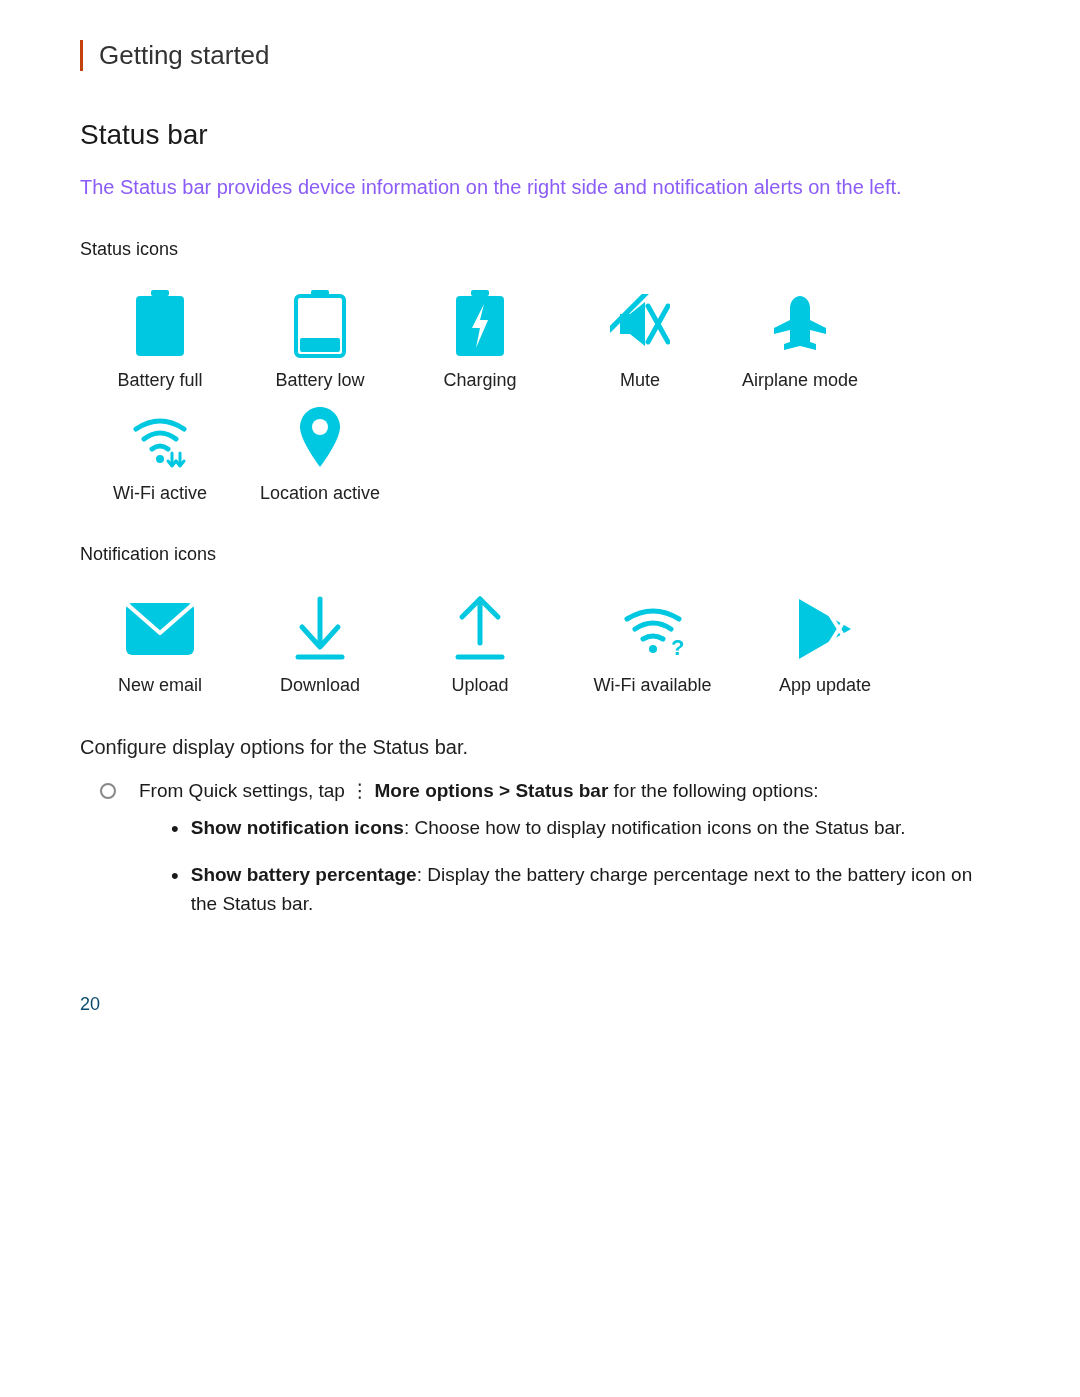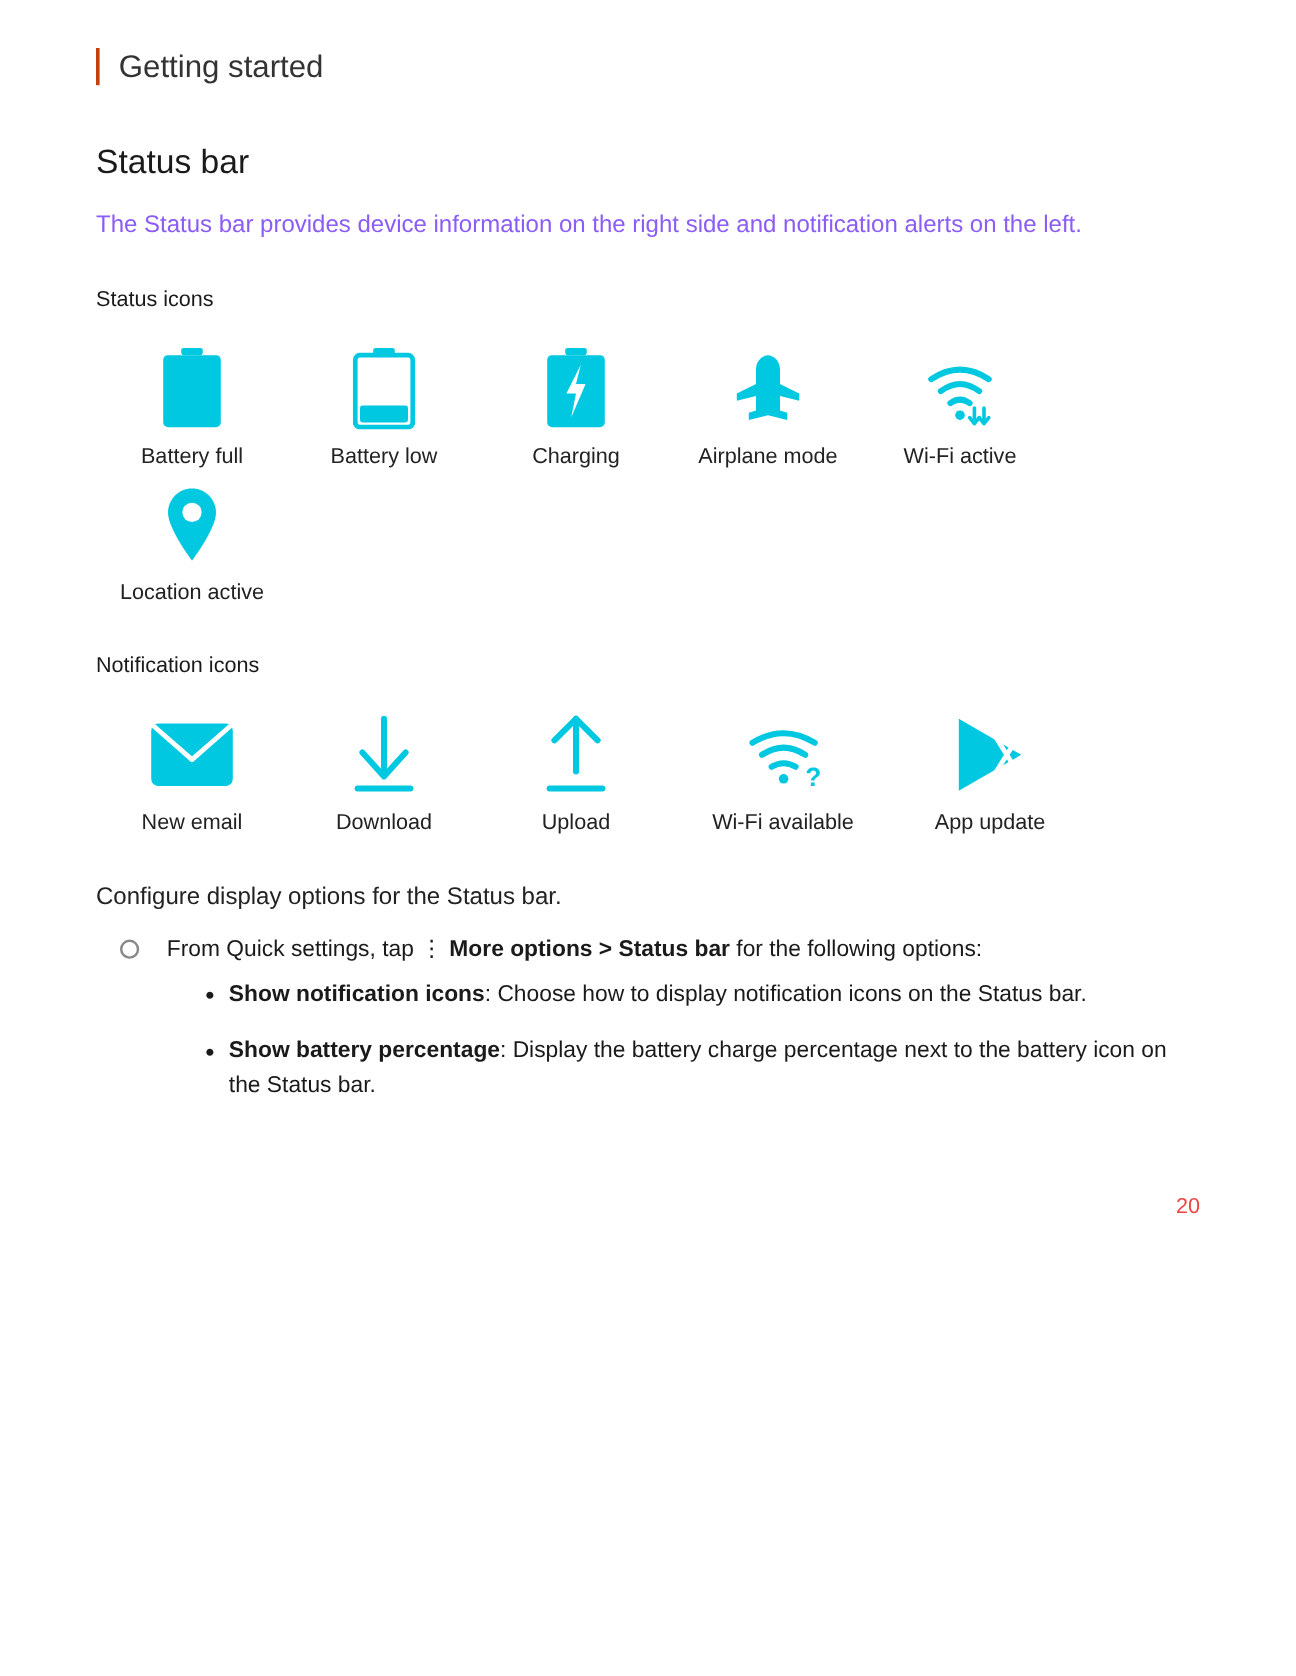--- a/index.html
+++ b/index.html
@@ -116,23 +116,23 @@
       line-height: 1.5;
     }
 
     .dot-bullet {
       font-size: 22px;
       flex-shrink: 0;
       margin-top: -2px;
     }
 
     .page-number {
-      text-align: right;
+      text-align: left;
       font-size: 18px;
-      color: #ef4444;
+      color: #0c4a6e;
       margin-top: 60px;
     }
   </style>
 </head>
 <body>
 
 <div class="page-header">
   <span class="page-header-title">Getting started</span>
 </div>
 
@@ -169,20 +169,31 @@
     <div class="icon-svg">
       <svg width="52" height="68" viewBox="0 0 52 68" fill="none" xmlns="http://www.w3.org/2000/svg">
         <rect x="17" y="0" width="18" height="6" rx="2" fill="#00c8e0"></rect>
         <rect x="2" y="6" width="48" height="60" rx="4" fill="#00c8e0"></rect>
         <polygon points="30,14 18,38 26,38 22,58 34,30 26,30" fill="white"></polygon>
       </svg>
     </div>
     <span class="icon-label">Charging</span>
   </div>
 
+  <div class="icon-item">
+    <div class="icon-svg">
+      <svg width="60" height="60" viewBox="0 0 60 60" fill="none" xmlns="http://www.w3.org/2000/svg">
+        <polygon points="10,20 20,20 35,8 35,52 20,40 10,40" fill="#00c8e0"></polygon>
+        <rect x="42" y="4" width="5" height="66" rx="2" fill="#00c8e0" transform="rotate(45 42 4) translate(-10, -10)"></rect>
+        <line x1="38" y1="12" x2="58" y2="48" stroke="#00c8e0" stroke-width="5" stroke-linecap="round"></line>
+        <line x1="58" y1="12" x2="38" y2="48" stroke="#00c8e0" stroke-width="5" stroke-linecap="round"></line>
+      </svg>
+    </div>
+    <span class="icon-label">Mute</span>
+  </div>
 
   <div class="icon-item">
     <div class="icon-svg">
       <svg width="64" height="64" viewBox="0 0 64 64" fill="none" xmlns="http://www.w3.org/2000/svg">
         <path d="M32 4 C36 4 42 8 42 16 L42 28 L58 36 L58 42 L42 38 L42 50 L48 52 L48 58 L32 54 L16 58 L16 52 L22 50 L22 38 L6 42 L6 36 L22 28 L22 16 C22 8 28 4 32 4Z" fill="#00c8e0"></path>
       </svg>
     </div>
     <span class="icon-label">Airplane mode</span>
   </div>
 

